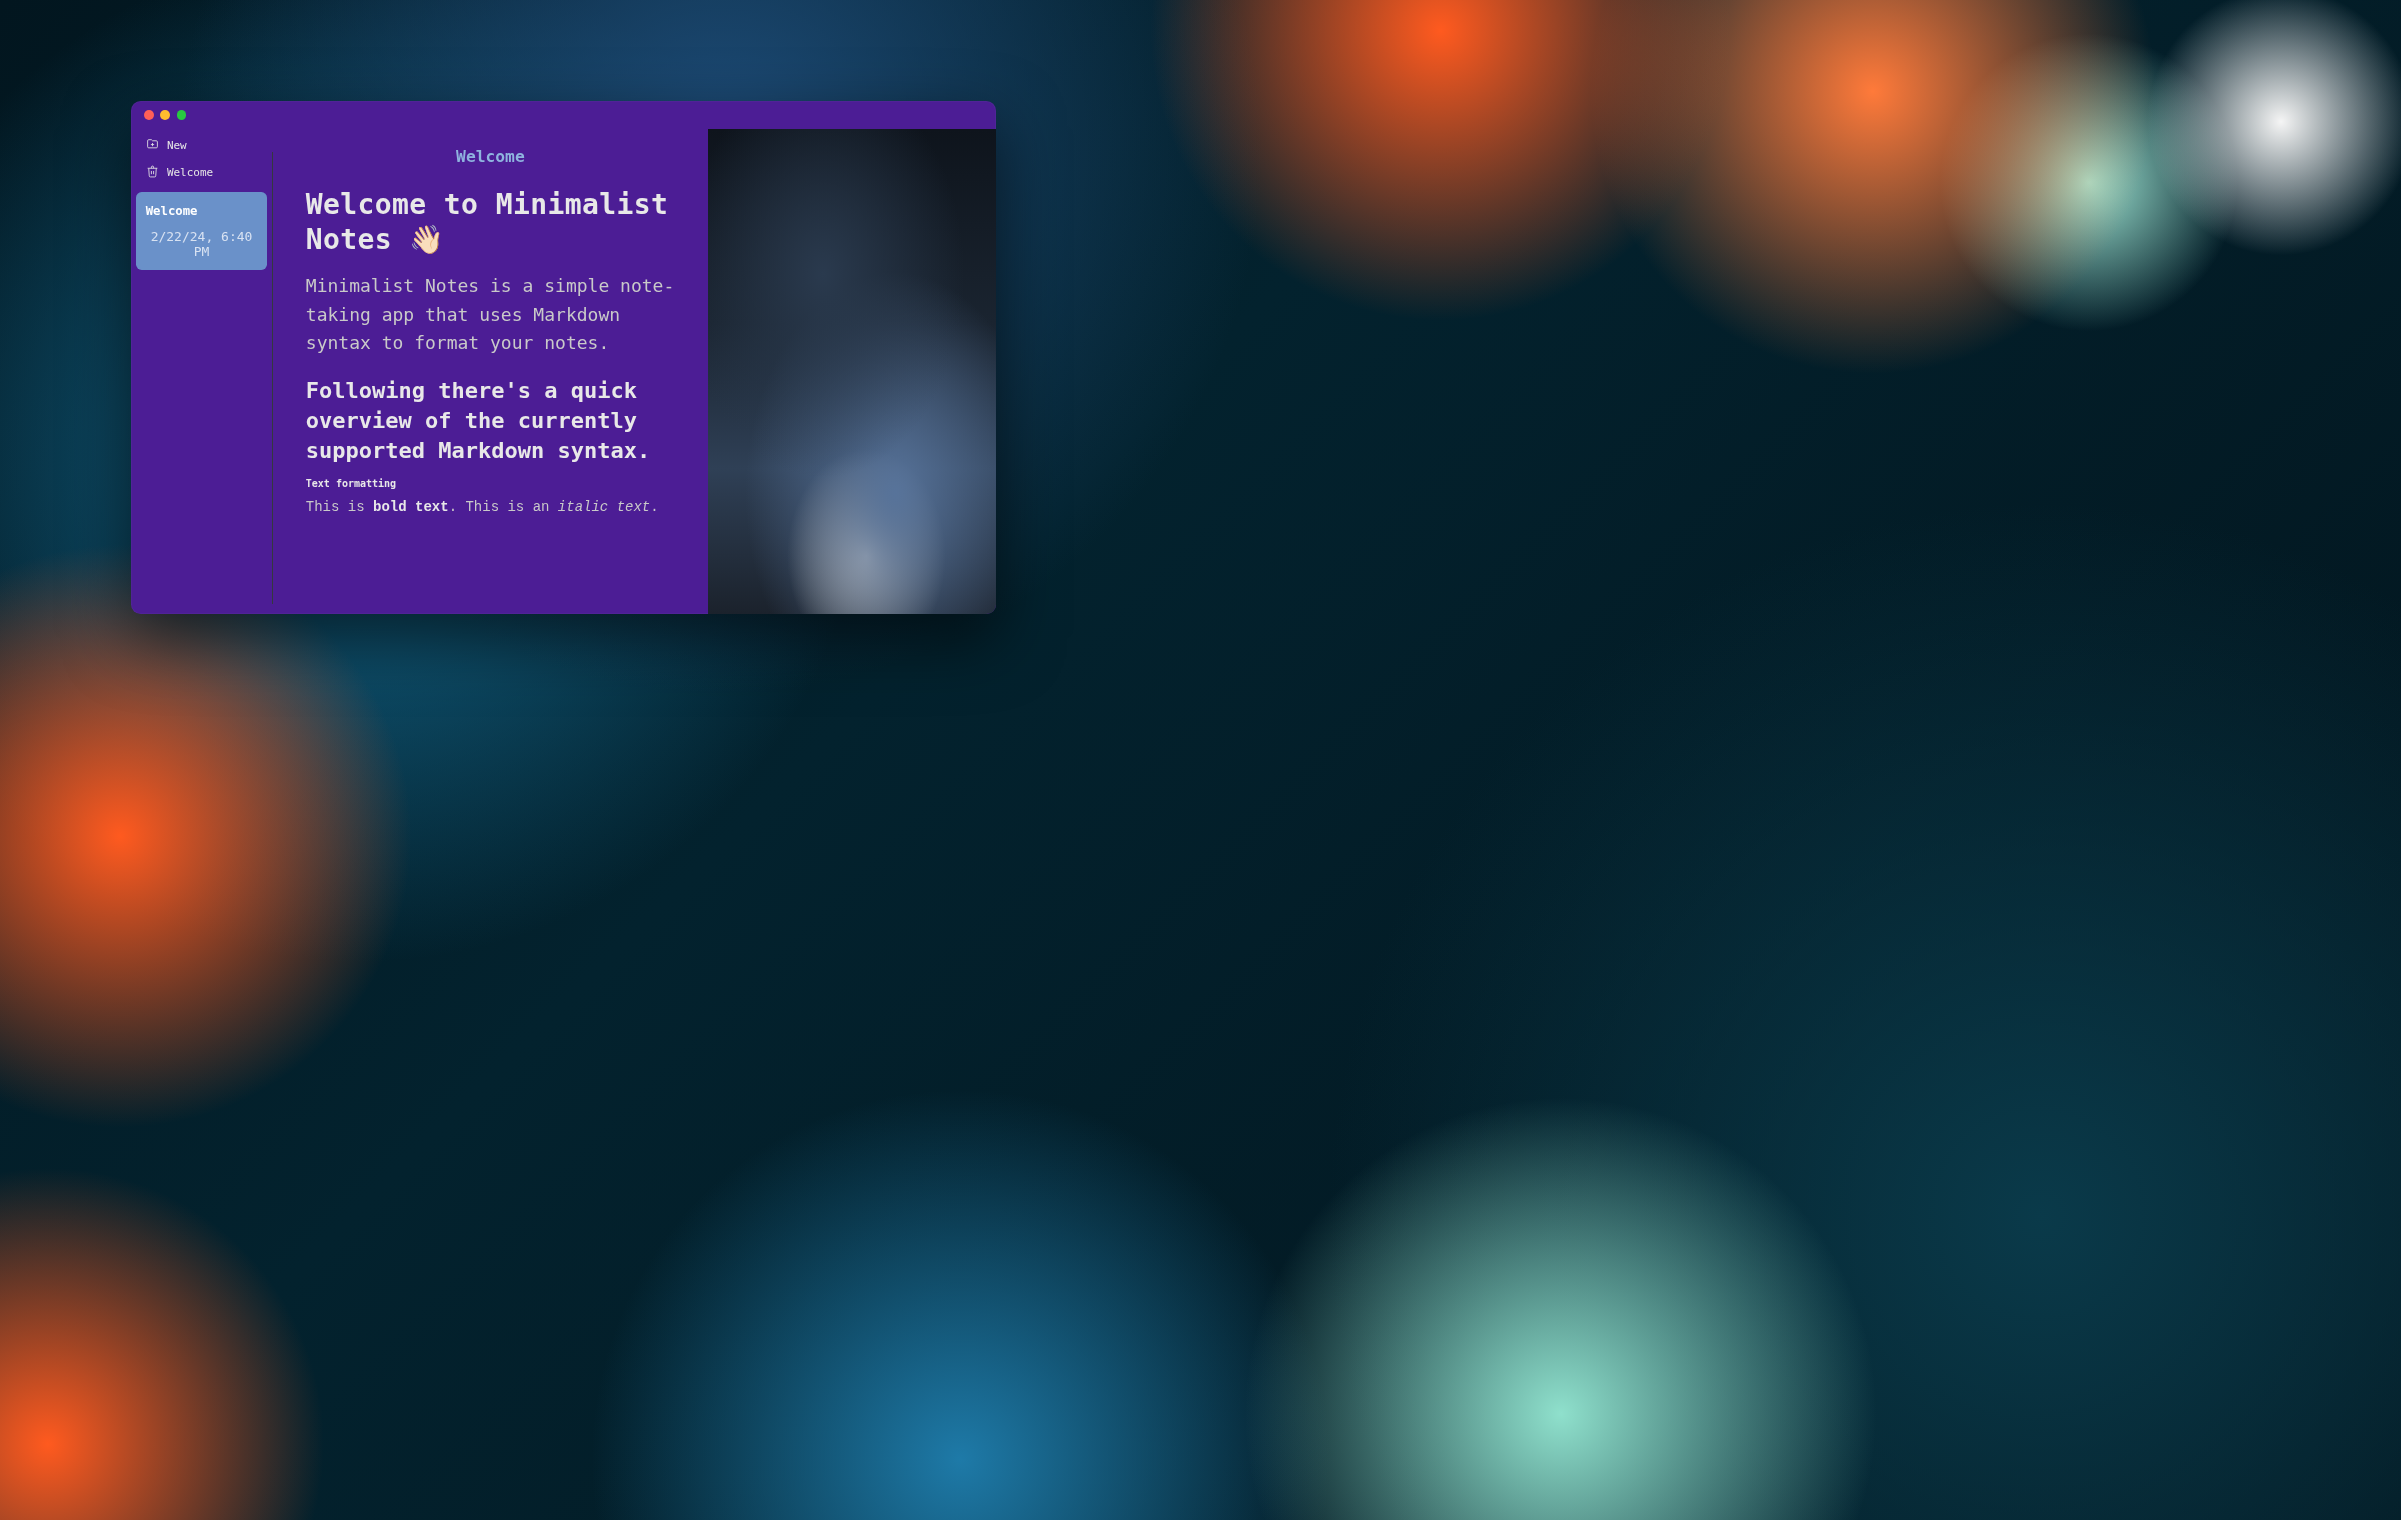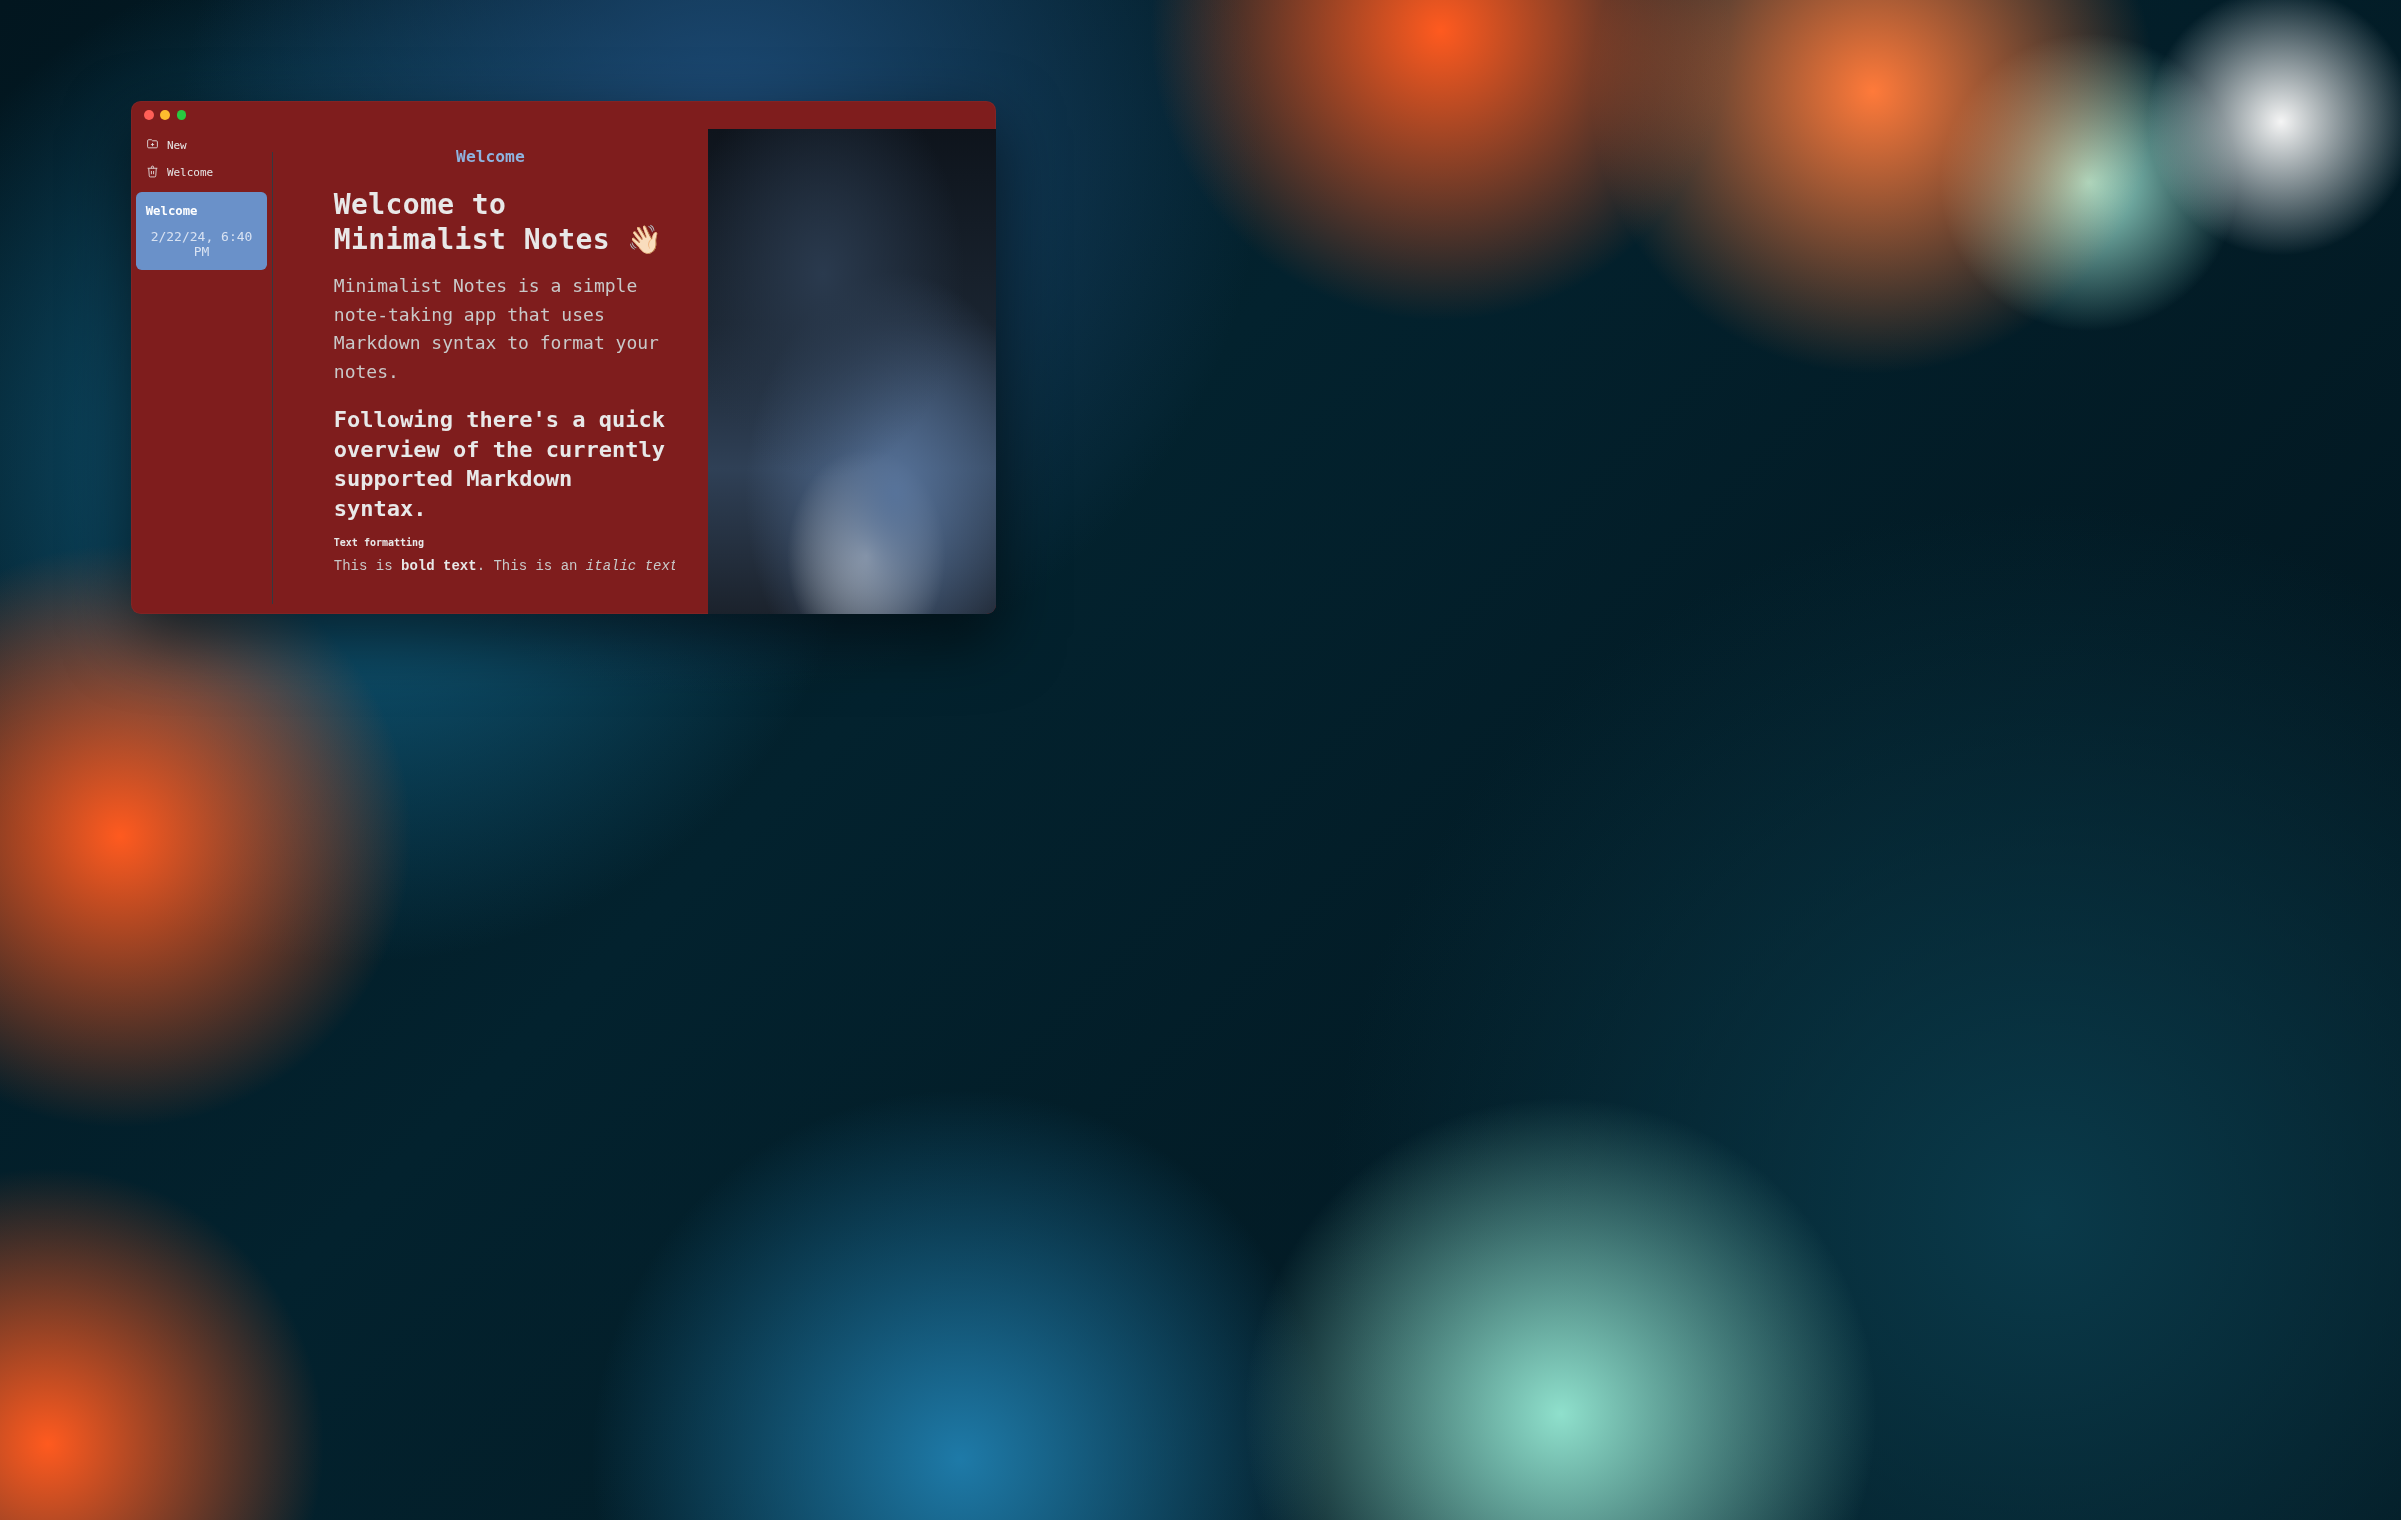--- a/index.html
+++ b/index.html
@@ -26,21 +26,21 @@
       radial-gradient(circle at 15% 30%, #14698f 0%, rgba(20,105,143,0) 22%),
       radial-gradient(circle at 85% 80%, #0a3a4a 0%, rgba(10,58,74,0) 30%),
       linear-gradient(135deg, #02161f 0%, #03222e 40%, #02131b 100%);
   }
 
   
   .window {
     position: absolute;
     left: 131px; top: 101px;
     width: 865px; height: 513px;
-    background: #7f1d1d;
+    background: #4c1d95;
     border-radius: 9.8px;
     box-shadow: 0 24.5px 65px rgba(0,0,0,0.6), 0 0 0 0.8px rgba(255,255,255,0.04) inset;
     overflow: hidden;
     display: flex;
     flex-direction: column;
   }
 
   .titlebar {
     height: 28px;
     display: flex;
@@ -138,21 +138,21 @@
   .editor-scroll::-webkit-scrollbar-thumb { background: #4a4e56; border-radius: 4.9px; }
 
   .doc-title {
     text-align: center;
     color: #8fb3df;
     font-weight: 700;
     font-size: 16.3px;
     padding: 18px 0 14.7px 0;
   }
 
-  .content { color: #e8e8e8; margin-left: 28px; }
+  .content { color: #e8e8e8; }
   .content h1 {
     font-size: 28px;
     font-weight: 800;
     line-height: 1.25;
     letter-spacing: 0.4px;
     margin: 6.5px 0 14.7px 0;
   }
   .content p {
     font-size: 18px;
     line-height: 1.6;

